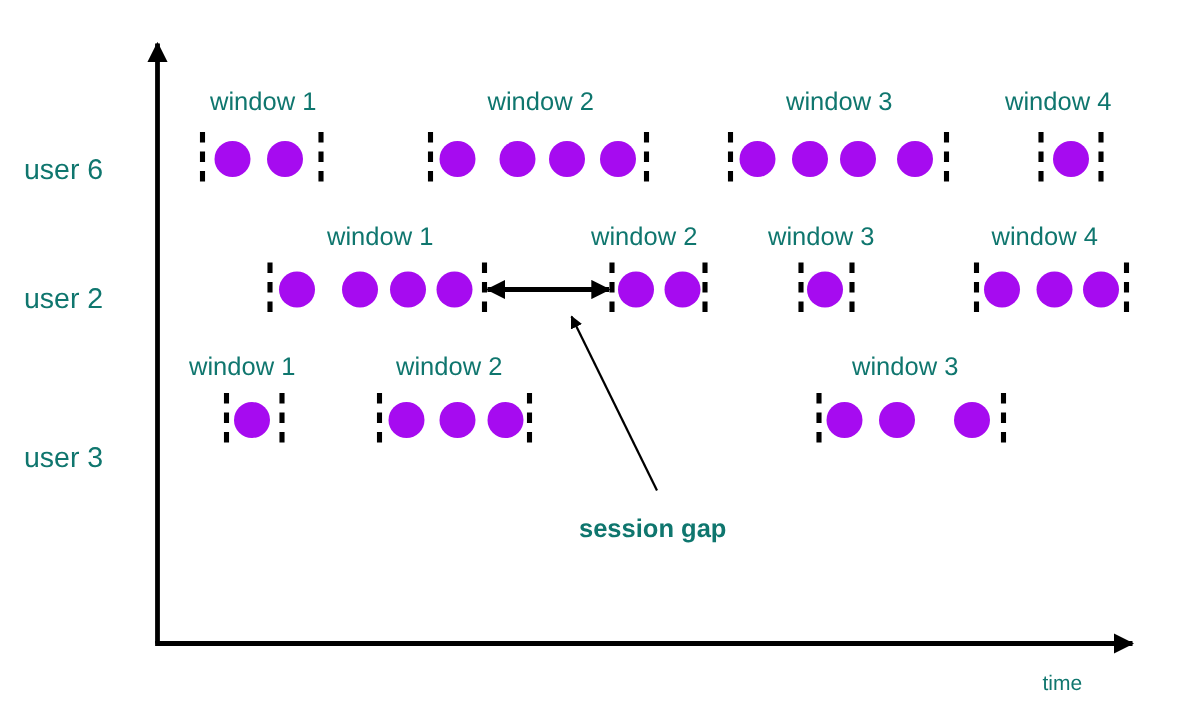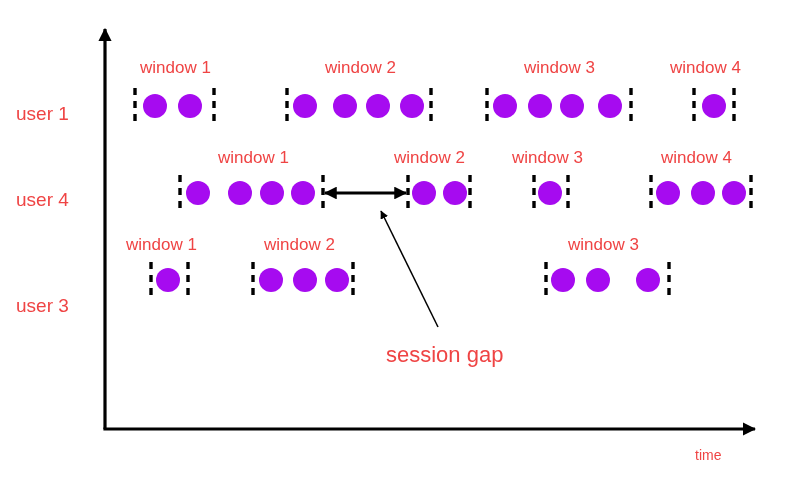--- a/index.html
+++ b/index.html
@@ -7,28 +7,28 @@
     width:792px;height:483px;
     background:#ffffff;
     font-family:"Liberation Sans", sans-serif;
     overflow:hidden;
   }
   #stage{position:relative;width:792px;height:483px;}
   #svgroot{position:absolute;left:0;top:0;width:792px;height:483px;}
   .lbl{
     position:absolute;
     font-family:"Liberation Sans", sans-serif;
-    color:#ef4444;
+    color:#0f766e;
     white-space:nowrap;
     line-height:1;
   }
   .row-label{font-size:19px;}
   .win-label{font-size:17px;}
   .axis-label{font-size:14px;}
-  .ann-label{font-size:22px;}
+  .ann-label{font-size:17px;font-weight:bold;}
 </style>
 </head>
 <body>
 
 <div id="stage">
   <svg id="svgroot" viewBox="0 0 792 483" xmlns="http://www.w3.org/2000/svg">
       <defs>
         <marker id="ah-axis" viewBox="0 0 10 10" refX="9.2" refY="5" markerWidth="4.2" markerHeight="4.2" orient="auto-start-reverse" markerUnits="strokeWidth">
           <path d="M 0 0 L 10 5 L 0 10 z" fill="#000000"></path>
         </marker>
@@ -93,26 +93,26 @@
         <circle cx="337" cy="280" r="12" fill="#A60BF0"></circle>
         <line x1="546" y1="262" x2="546" y2="298" stroke="#000000" stroke-width="3.4" stroke-dasharray="7,6" stroke-linecap="butt"></line>
         <line x1="669" y1="262" x2="669" y2="298" stroke="#000000" stroke-width="3.4" stroke-dasharray="7,6" stroke-linecap="butt"></line>
         <circle cx="563" cy="280" r="12" fill="#A60BF0"></circle>
         <circle cx="598" cy="280" r="12" fill="#A60BF0"></circle>
         <circle cx="648" cy="280" r="12" fill="#A60BF0"></circle>
       </g>
       <line x1="325" y1="193" x2="406" y2="193" stroke="#000000" stroke-width="3.2" marker-start="url(#ah-span)" marker-end="url(#ah-span)"></line>
       <line x1="438" y1="327" x2="381" y2="211" stroke="#000000" stroke-width="1.5" marker-end="url(#ah-thin)"></line>
     </svg>
-<div class="lbl row-label" style="left: 16px; top: 104px;">user 1</div>
+<div class="lbl row-label" style="left: 16px; top: 104px;">user 6</div>
     <div class="lbl win-label" style="left: 140px; top: 59px;">window 1</div>
     <div class="lbl win-label" style="left: 325px; top: 59px;">window 2</div>
     <div class="lbl win-label" style="left: 524px; top: 59px;">window 3</div>
     <div class="lbl win-label" style="left: 670px; top: 59px;">window 4</div>
-    <div class="lbl row-label" style="left: 16px; top: 190px;">user 4</div>
+    <div class="lbl row-label" style="left: 16px; top: 190px;">user 2</div>
     <div class="lbl win-label" style="left: 218px; top: 149px;">window 1</div>
     <div class="lbl win-label" style="left: 394px; top: 149px;">window 2</div>
     <div class="lbl win-label" style="left: 512px; top: 149px;">window 3</div>
     <div class="lbl win-label" style="left: 661px; top: 149px;">window 4</div>
     <div class="lbl row-label" style="left: 16px; top: 276px; margin-top: 20px;">user 3</div>
     <div class="lbl win-label" style="left: 126px; top: 236px;">window 1</div>
     <div class="lbl win-label" style="left: 264px; top: 236px;">window 2</div>
     <div class="lbl win-label" style="left: 568px; top: 236px;">window 3</div>
     <div class="lbl ann-label" style="left: 386px; top: 344px;">session gap</div>
     <div class="lbl axis-label" style="left: 695px; top: 448px;">time</div>

